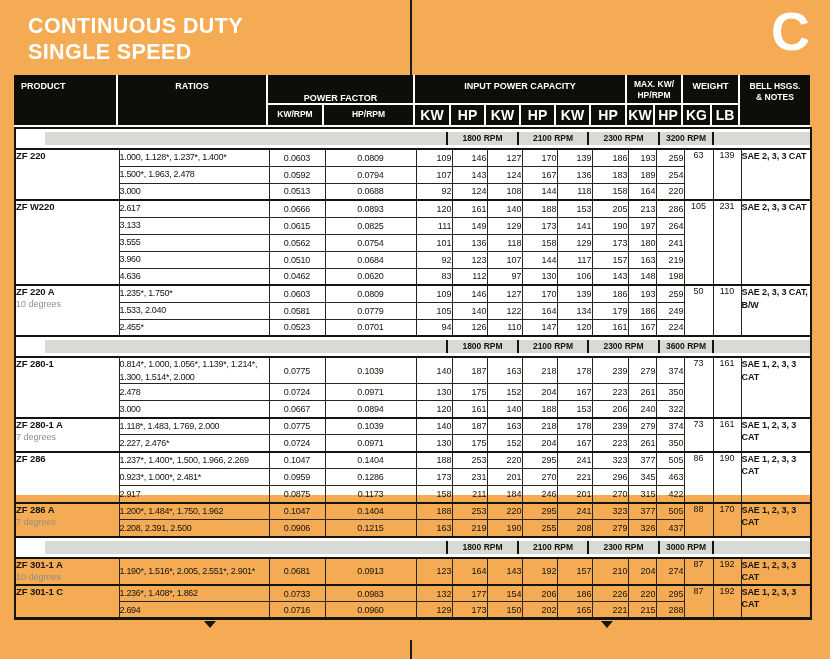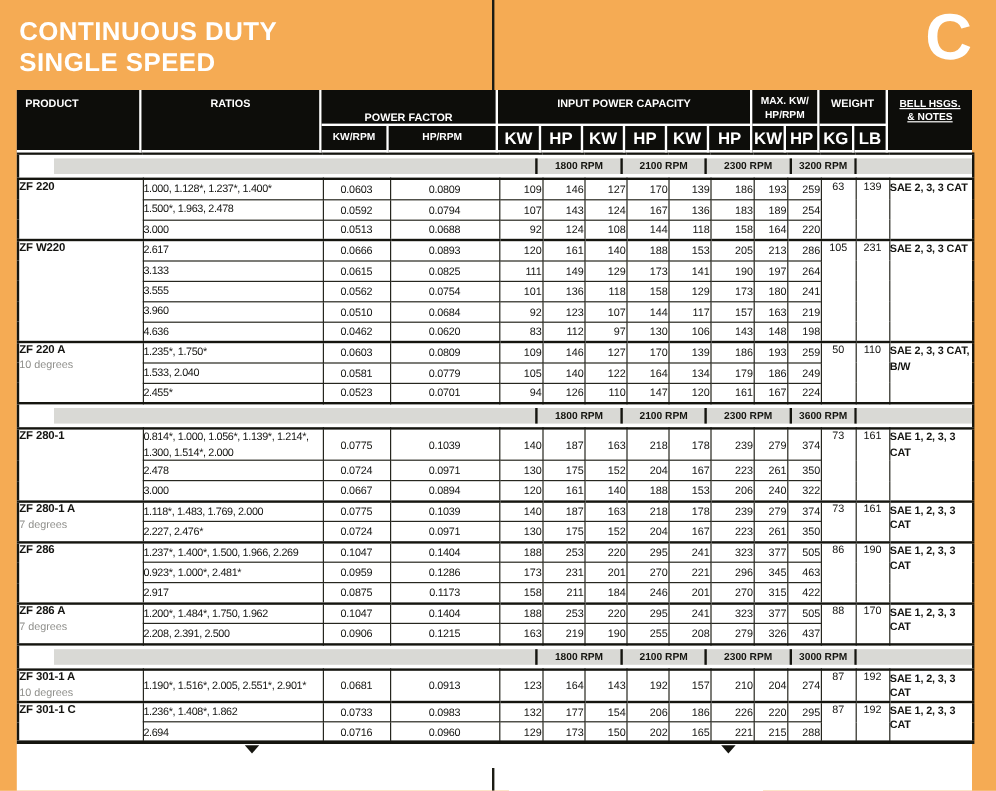--- a/index.html
+++ b/index.html
@@ -2,31 +2,31 @@
 <html><head>
 <meta charset="utf-8">
 <style>
   html,body { margin:0; padding:0; }
   body {
     width:830px; height:659px; position:relative; overflow:hidden;
     background:#F5AB54;
     font-family:"Liberation Sans", sans-serif;
   }
   .page-title {
-    position:absolute; left:16px; top:14px;
+    position:absolute; left:28px; top:14px;
     color:#fff; font-weight:bold; font-size:21.5px; line-height:1.2; letter-spacing:.4px;
   }
   .section-letter {
     position:absolute; right:20px; top:4px;
     color:#fff; font-weight:bold; font-size:54px; line-height:1;
   }
   .divider-top  { position:absolute; left:410px; top:0;    width:2px; height:76px; background:#1c1c14; }
   .divider-bottom{position:absolute; left:410px; top:640px; width:2px; height:19px; background:#1c1c14; }
 
-  .panel { position:absolute; left:14px; top:75px; width:796px; height:584px; background:#fff; }
+  .panel { position:absolute; left:14px; top:75px; width:796px; height:420px; background:#fff; }
 
   
   .hdr {
     display:grid;
     grid-template-columns:104px 150px 56px 91px 36px 35px 35px 35px 35px 36px 28px 28px 29px 28px 70px;
     grid-template-rows:30px 22px;
   }
   .hcell {
     background:#0d0d0a; color:#fff; font-weight:bold; font-size:9px;
     box-sizing:border-box; border-right:2px solid #fff; border-bottom:2px solid #fff;
@@ -34,21 +34,21 @@
   }
   .h-product { grid-column:1; grid-row:1/3; justify-content:flex-start; align-items:flex-start; padding:6px 0 0 7px; }
   .h-ratios  { grid-column:2; grid-row:1/3; align-items:flex-start; padding-top:6px; }
   .h-pf      { grid-column:3/5; grid-row:1; align-items:flex-start; padding-top:18px; }
   .h-kwrpm   { grid-column:3; grid-row:2; font-size:8.5px; }
   .h-hprpm   { grid-column:4; grid-row:2; font-size:8.5px; }
   .h-input   { grid-column:5/11; grid-row:1; align-items:flex-start; padding-top:6px; }
   .h-sub     { grid-row:2; font-size:14px; }
   .h-max     { grid-column:11/13; grid-row:1; flex-direction:column; justify-content:flex-start; padding-top:4px; font-size:8.5px; }
   .h-weight  { grid-column:13/15; grid-row:1; align-items:flex-start; padding-top:6px; }
-  .h-bell    { grid-column:15; grid-row:1/3; flex-direction:column; justify-content:flex-start; padding-top:6px; border-right:none; font-size:8.5px;text-decoration:underline; }
+  .h-bell    { grid-column:15; grid-row:1/3; flex-direction:column; justify-content:flex-start; padding-top:6px; border-right:none; font-size:8.5px; }
 
   
   .tbl {
     width:796px; border-collapse:collapse; table-layout:fixed;
     border:2px solid #15150f; border-bottom:3px solid #15150f;
   }
   .tbl td { box-sizing:border-box; border:1px solid #26261f; color:#141411; padding:0; font-size:9px; }
   .data-row td { height:17px; }
   .group-start td { border-top:2px solid #15150f; }
 

